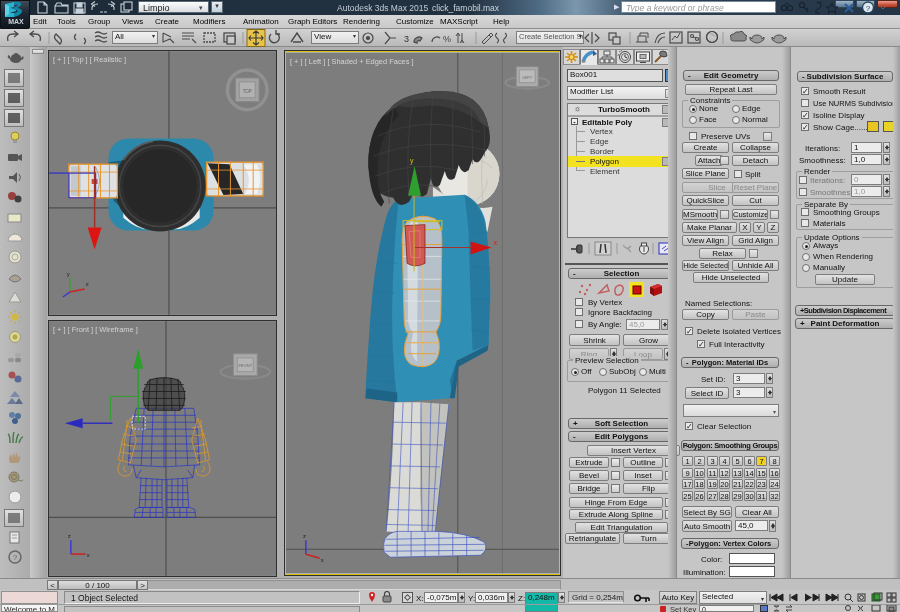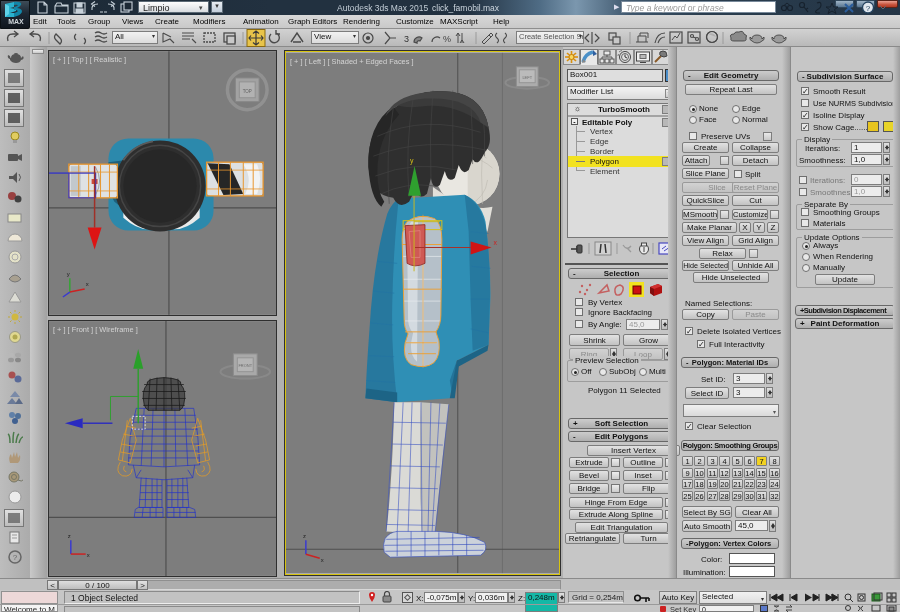--- a/index.html
+++ b/index.html
@@ -744,34 +744,37 @@
 <div class="ab sq2" style="left:102px;top:463px;width:9px;height:9px;background:linear-gradient(#eee,#ccc);border:1px solid #777"></div>
 <div class="btn" style="left:12px;top:475px;width:93px;height:11px;line-height:10px">Edit Triangulation</div>
 <div class="btn" style="left:2px;top:486px;width:55px;height:11px;line-height:10px">Retriangulate</div>
 <div class="btn" style="left:60px;top:486px;width:51px;height:11px;line-height:10px">Turn</div>
 
 <div class="ab" style="left:105px;top:0;width:8px;height:531px;background:linear-gradient(90deg,#c6c6c6,#9e9e9e)"></div>
 
 <div id="col2" class="ab" style="left:113px;top:0;width:106px;height:531px;border-left:1px solid #8a8a8a">
 <div class="roll" style="left:6px;top:23px;width:96px"><i>-</i>Edit Geometry</div>
 <div class="btn" style="left:8px;top:37px;width:92px;height:11px;line-height:10px">Repeat Last</div>
+<div class="grp" style="left:5px;top:53px;width:98px;height:28px">
+          <span>Constraints</span>
+        </div>
 <div class="rd on" style="left:12px;top:58px"></div>
         <div class="lbl" style="left:22px;top:57px">None</div>
 <div class="rd" style="left:55px;top:58px"></div>
         <div class="lbl" style="left:65px;top:57px">Edge</div>
 <div class="rd" style="left:12px;top:69px"></div>
         <div class="lbl" style="left:22px;top:68px">Face</div>
 <div class="rd" style="left:55px;top:69px"></div>
         <div class="lbl" style="left:65px;top:68px">Normal</div>
 <div class="cb" style="left:12px;top:85px"></div>
         <div class="lbl" style="left:24px;top:85px">Preserve UVs</div>
         <span class="sq" style="left:86px;top:85px"></span>
 <div class="btn" style="left:5px;top:95px;width:47px;height:11px;line-height:10px">Create</div>
 <div class="btn" style="left:55px;top:95px;width:47px;height:11px;line-height:10px">Collapse</div>
-<div class="btn" style="left:5px;top:108px;width:28px;height:11px;line-height:10px">Attach</div>
+<div class="btn" style="left:18px;top:108px;width:28px;height:11px;line-height:10px">Attach</div>
         <span class="sq" style="left:43px;top:109px"></span>
 <div class="btn" style="left:55px;top:108px;width:47px;height:11px;line-height:10px">Detach</div>
 <div class="btn" style="left:5px;top:121px;width:47px;height:11px;line-height:10px">Slice Plane</div>
 <div class="cb" style="left:57px;top:123px"></div>
         <div class="lbl" style="left:68px;top:123px">Split</div>
 <div class="btn dis" style="left:5px;top:135px;width:70px;height:11px;line-height:10px">Slice</div>
 <div class="btn dis" style="left:55px;top:135px;width:47px;height:11px;line-height:10px">Reset Plane</div>
 <div class="btn" style="left:5px;top:148px;width:47px;height:11px;line-height:10px">QuickSlice</div>
 <div class="btn" style="left:55px;top:148px;width:47px;height:11px;line-height:10px">Cut</div>
 <div class="btn" style="left:5px;top:162px;width:36px;height:11px;line-height:10px">MSmooth</div>
@@ -862,29 +865,29 @@
 <div class="cb" style="left:10px;top:40px">✓</div>
         <div class="lbl" style="left:22px;top:40px">Smooth Result</div>
 <div class="cb" style="left:10px;top:52px"></div>
         <div class="lbl" style="left:22px;top:52px;font-size:7.5px">Use NURMS Subdivision</div>
 <div class="cb" style="left:10px;top:64px">✓</div>
         <div class="lbl" style="left:22px;top:64px">Isoline Display</div>
 <div class="cb" style="left:10px;top:76px">✓</div>
         <div class="lbl" style="left:22px;top:76px">Show Cage......</div>
 <div class="ab" style="left:76px;top:74px;width:12px;height:11px;background:#e8c520;border:1px solid #555"></div>
 <div class="ab" style="left:92px;top:74px;width:12px;height:11px;background:#e8d428;border:1px solid #555"></div>
-<div class="grp" style="left:5px;top:92px;width:99px;height:28px">
-          <span>Display</span>
-        </div>
 <div class="lbl" style="left:14px;top:97px">Iterations:</div>
 <div class="fld" style="left:60px;top:95px;width:31px;height:11px">1</div>
         <div class="spin" style="left:92px;top:95px;height:11px"></div>
 <div class="lbl" style="left:8px;top:109px">Smoothness:</div>
 <div class="fld" style="left:60px;top:107px;width:31px;height:11px">1,0</div>
         <div class="spin" style="left:92px;top:107px;height:11px"></div>
+<div class="grp" style="left:5px;top:124px;width:99px;height:28px">
+          <span>Render</span>
+        </div>
 <div class="cb" style="left:8px;top:129px"></div>
         <div class="lbl" style="left:19px;top:129px;color:#777">Iterations:</div>
 <div class="fld" style="left:60px;top:127px;width:31px;height:11px;color:#999">0</div>
         <div class="spin" style="left:92px;top:127px;height:11px"></div>
 <div class="cb" style="left:8px;top:141px"></div>
         <div class="lbl" style="left:19px;top:141px;color:#777">Smoothness:</div>
 <div class="fld" style="left:60px;top:139px;width:31px;height:11px;color:#999">1,0</div>
         <div class="spin" style="left:92px;top:139px;height:11px"></div>
 <div class="grp" style="left:5px;top:157px;width:99px;height:26px">
           <span>Separate By</span>

